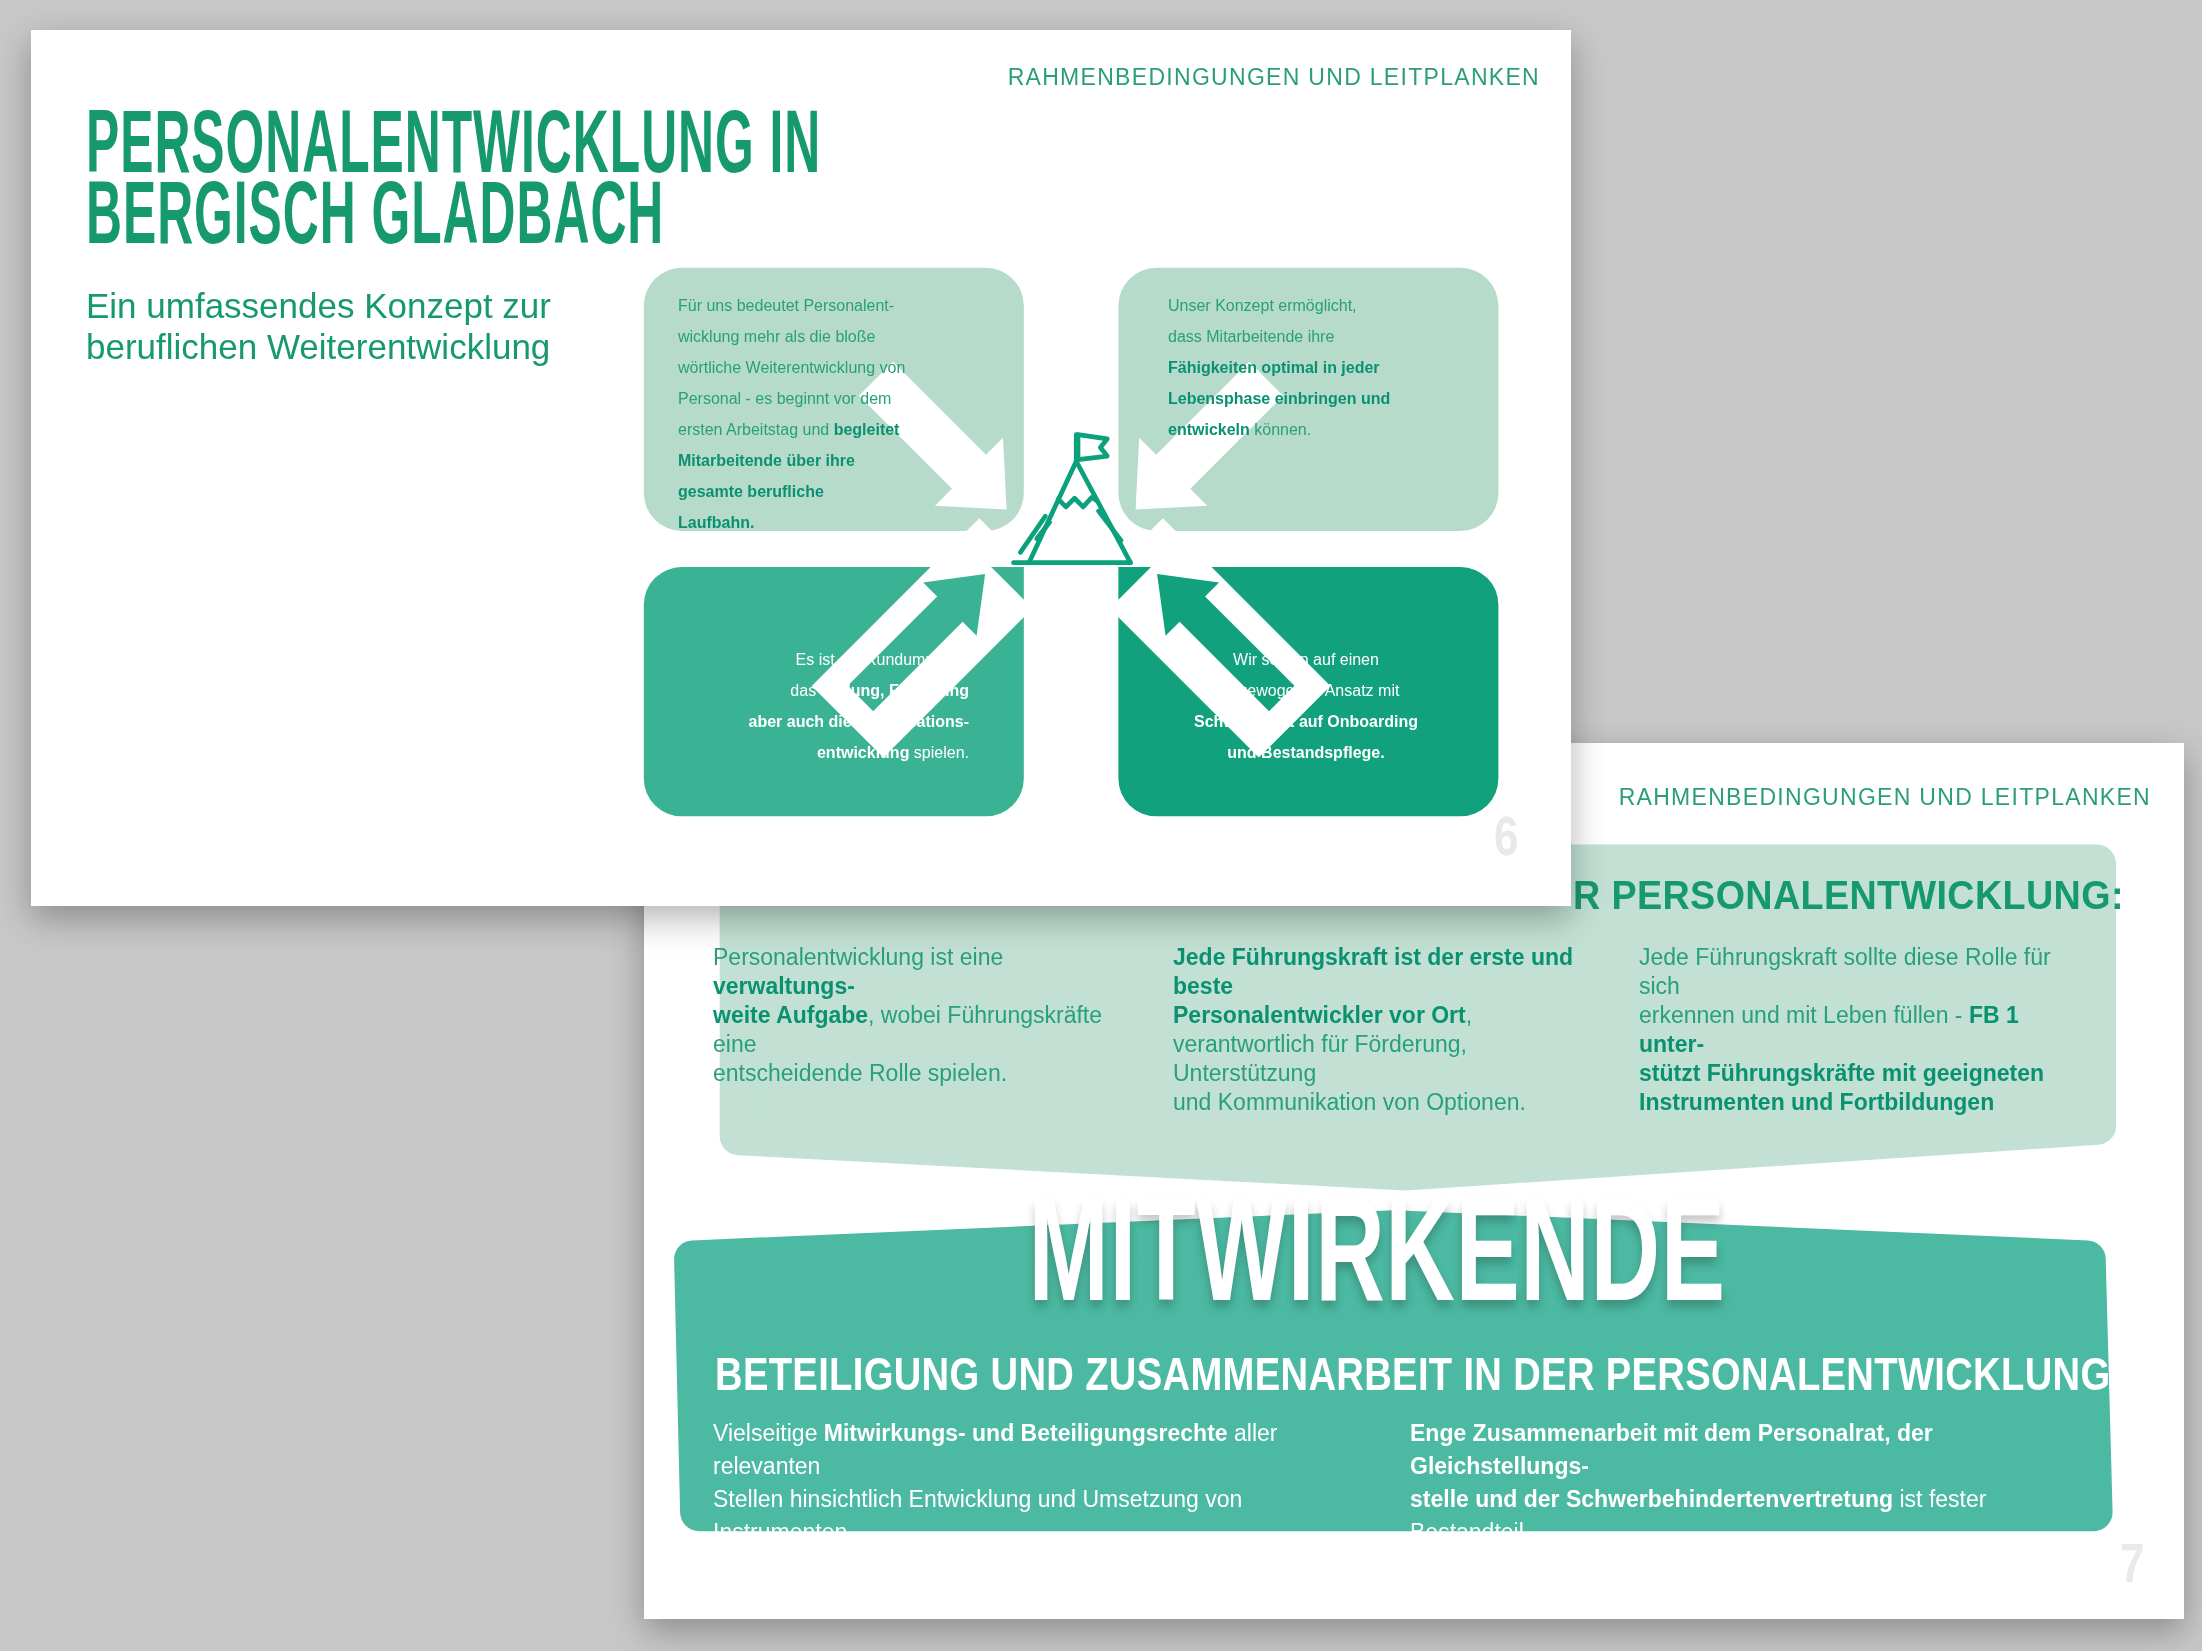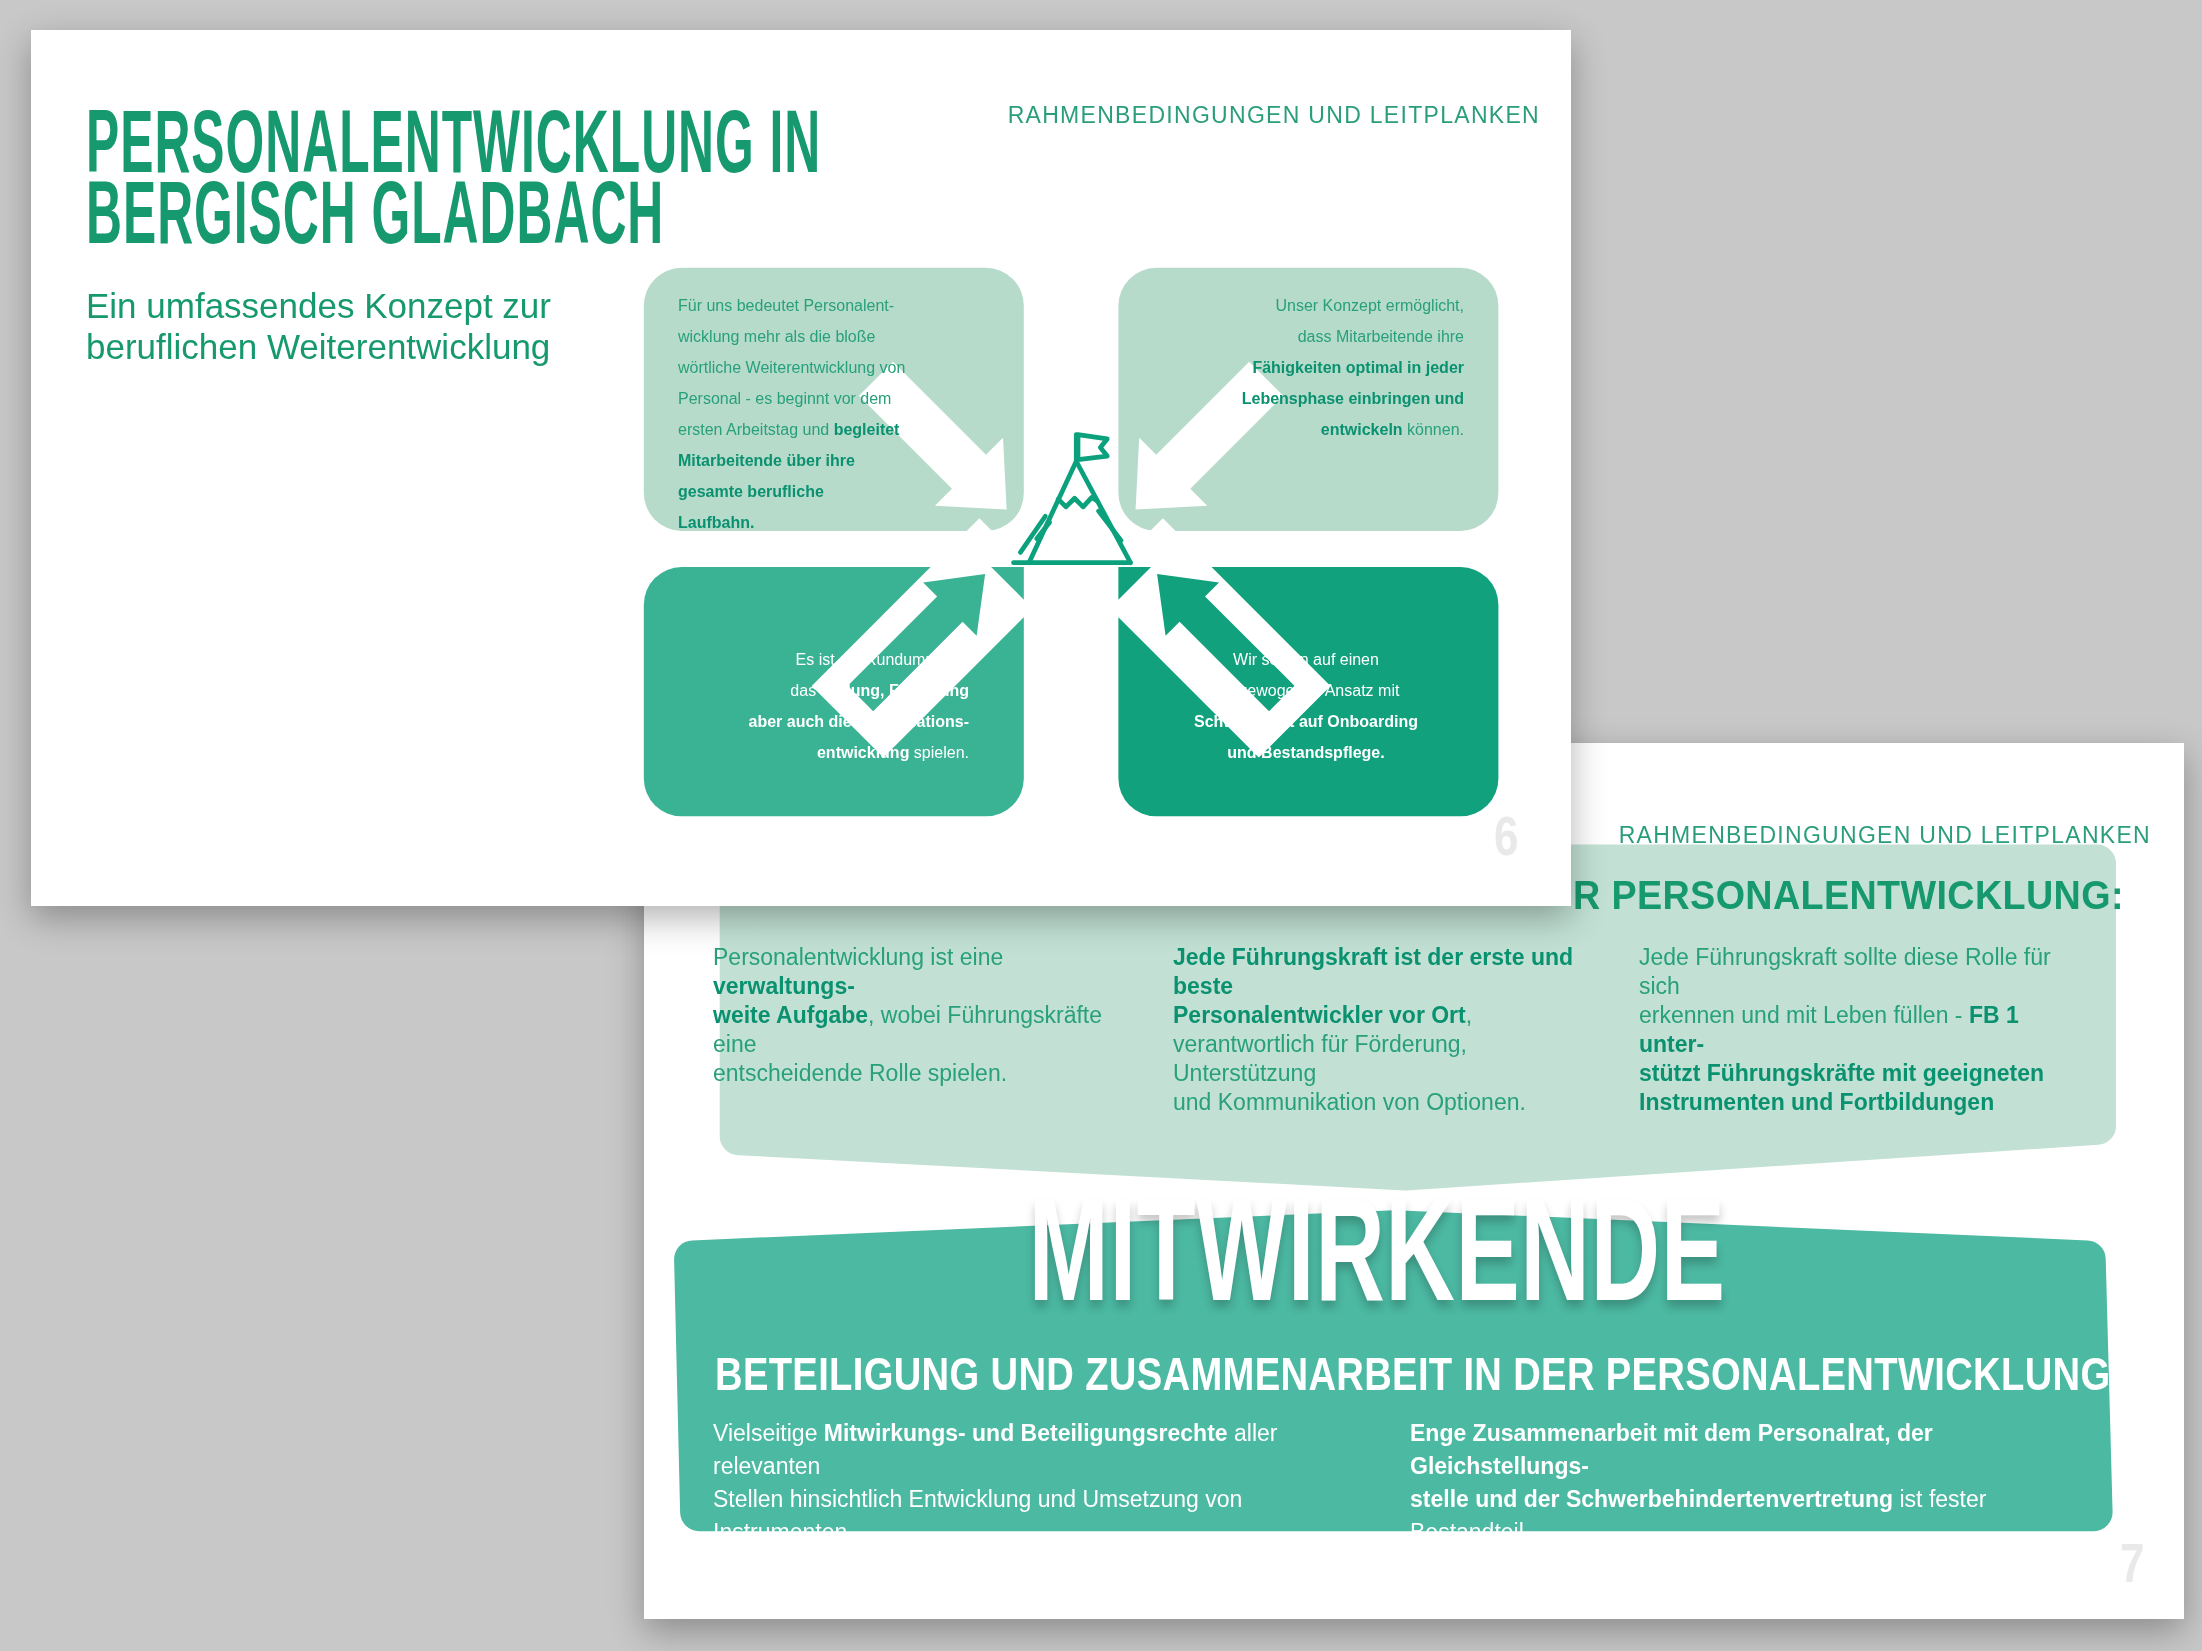--- a/index.html
+++ b/index.html
@@ -2,21 +2,21 @@
 <html style="--bg: #c8c8c8; --slide_bg: #ffffff; --accent: #17996f; --header_green: #2a9d7b; --body_green: #27a07b; --body_green_bold: #0a9170; --light_box: #b7dbcb; --light_box2: #c2e1d4; --teal_mid: #3ab394; --teal_dark: #11a17d; --teal_slide2: #4cb9a2; --page_num: #e9e9e9; --mountain: #0ca17d;font-size:13.8px"><head>
 <meta charset="utf-8">
 <style>
   html,body{margin:0;padding:0;background:#c8c8c8;}
   .canvas{position:relative;width:2203px;height:1652px;background:var(--bg);overflow:hidden;
           font-family:"Liberation Sans","DejaVu Sans",sans-serif;}
   .slide{position:absolute;background:var(--slide_bg);box-shadow:0 12px 33px rgba(0,0,0,.30);}
   .slide1{left:31px;top:30px;width:1540px;height:876px;z-index:2;}
   .slide2{left:644px;top:743px;width:1540px;height:876px;z-index:1;}
   .abs{position:absolute;}
-  .hdr{position:absolute;font-size:23px;letter-spacing:1.3px;color:var(--header_green);font-weight:400;white-space:nowrap;margin-top:38px;}
+  .hdr{position:absolute;font-size:23px;letter-spacing:1.3px;color:var(--header_green);font-weight:400;white-space:nowrap;}
   .titleline{font-size:89px;font-weight:900;color:var(--accent);line-height:0.80;white-space:nowrap;
              transform:scaleX(0.56);transform-origin:left top;letter-spacing:1.7px;}
   .subtitle{position:absolute;font-size:35px;font-weight:400;color:var(--accent);line-height:1.18;white-space:pre-line;}
   .boxtext{position:absolute;font-size:16px;line-height:31px;white-space:pre-line;}
   .light{color:var(--body_green);}
   .light .b{font-weight:800;color:var(--body_green_bold);}
   .white{color:#ffffff;text-align:right;}
   .white .b{font-weight:800;}
   .b{font-weight:800;}
   .pagenum{position:absolute;font-size:55px;font-weight:900;color:var(--page_num);
@@ -124,21 +124,21 @@
     </svg>
 
     <div class="boxtext light" style="left:647px;top:260px;width:289px"><span>Für uns bedeutet Personalent-
 wicklung mehr als die bloße
 wörtliche Weiterentwicklung von
 Personal - es beginnt vor dem
 ersten Arbeitstag und </span><span class="b">begleitet
 Mitarbeitende über ihre
 gesamte berufliche
 Laufbahn.</span></div>
-    <div class="boxtext light" style="left:1137px;top:260px;width:296px;text-align:right"><span>Unser Konzept ermöglicht,
+    <div class="boxtext light" style="left:1137px;top:260px;width:296px;"><span>Unser Konzept ermöglicht,
 dass Mitarbeitende ihre
 </span><span class="b">Fähigkeiten optimal in jeder
 Lebensphase einbringen und
 entwickeln</span><span> können.</span></div>
     <div class="boxtext white" style="left:628px;top:614px;width:310px"><span>Es ist ein Rundumpaket,
 das </span><span class="b">Bildung, Förderung
 aber auch die Organisations-
 entwicklung</span><span> spielen.</span></div>
     <div class="boxtext white" style="left:1120px;top:614px;width:310px;text-align:center"><span>Wir setzen auf einen
 ausgewogenen Ansatz mit

